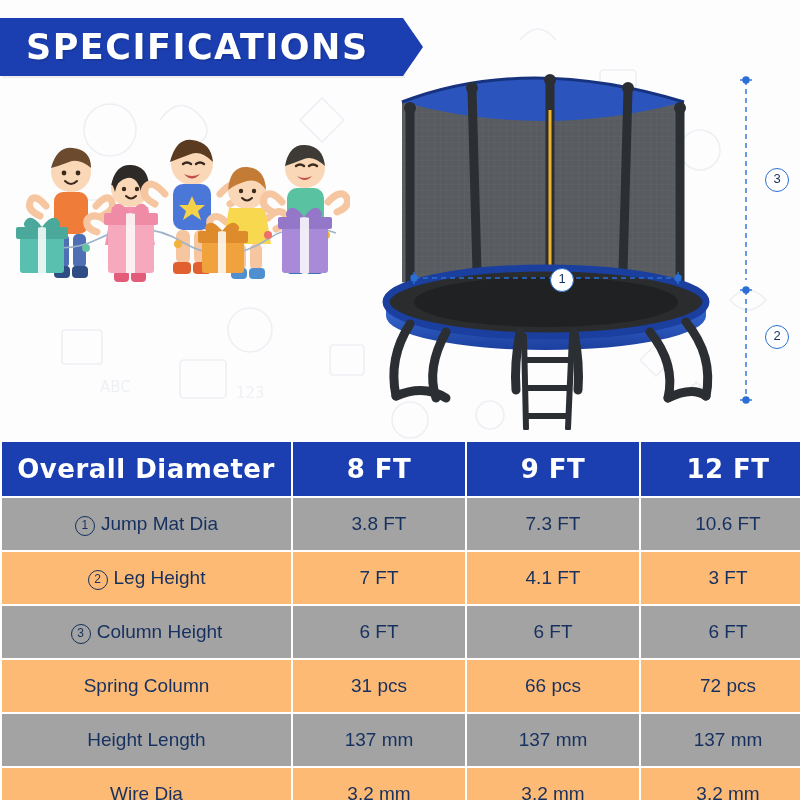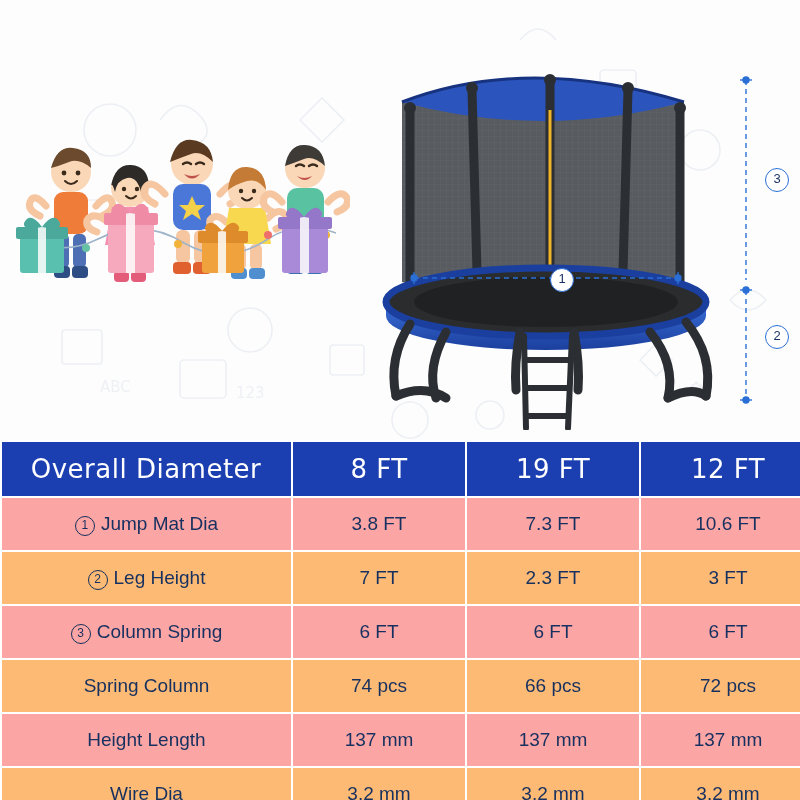--- a/index.html
+++ b/index.html
@@ -107,32 +107,32 @@
     text-align: center;
     font-size: 19px;
     color: #16305f;
     font-family: "Liberation Sans", sans-serif;
   }
   .spec-table thead th {
     background: #1b3fb0;
     color: #ffffff;
     height: 52px;
     font-size: 26px;
-    font-weight: normal;
+    font-weight: bold;
     font-family: "DejaVu Sans", sans-serif;
     letter-spacing: 0.5px;
   }
   .spec-table thead th.first-col {
     text-align: center;
     padding-left: 0;
   }
   .spec-table tbody tr td {
     height: 50px;
   }
-  .row-a td { background: #fca5a5; }
+  .row-a td { background: #a3a3a3; }
   .row-b td { background: #fdba74; }
   .label-cell {
     font-size: 20px;
     color: #12305c;
     text-align: center;
     font-family: "Liberation Sans", sans-serif;
   }
   .num-badge {
     display: inline-block;
     width: 18px;
@@ -188,20 +188,23 @@
         <path d="M640 360 l16 -16 l16 16 l-16 16 z"></path>
       </g>
       <g fill="#d3d9e4" font-size="15" font-family="DejaVu Sans">
         <text x="100" y="392">ABC</text>
         <text x="236" y="398">123</text>
         <text x="176" y="172">★</text>
         <text x="690" y="392">✿</text>
       </g>
     </svg>
 
+    <div class="spec-banner">
+      <span class="spec-banner-text">SPECIFICATIONS</span>
+    </div>
 
     <svg class="kids-area" viewBox="0 0 340 300" xmlns="http://www.w3.org/2000/svg">
 
       <g>
         <path d="M36 96 q-12 -14 -16 -4 q-3 8 10 14" stroke="#f6c6a0" stroke-width="7" fill="none" stroke-linecap="round"></path>
         <path d="M86 96 q12 -14 16 -4 q3 8 -10 14" stroke="#f6c6a0" stroke-width="7" fill="none" stroke-linecap="round"></path>
         <circle cx="61" cy="62" r="20" fill="#fad7b6"></circle>
         <path d="M41 58 q6 -22 22 -20 q18 2 18 20 q-12 -10 -22 -6 q-10 4 -18 6z" fill="#6b4a2e"></path>
         <circle cx="54" cy="63" r="2.4" fill="#3a2a1c"></circle>
         <circle cx="68" cy="63" r="2.4" fill="#3a2a1c"></circle>
@@ -407,52 +410,52 @@
     <div class="callout" style="left:550px; top:268px;">1</div>
     <div class="callout" style="left:765px; top:325px;">2</div>
     <div class="callout" style="left:765px; top:168px;">3</div>
   </div>
 
   <table class="spec-table">
     <thead>
       <tr>
         <th class="first-col" style="width:288px;">Overall Diameter</th>
         <th style="width:170px;">8 FT</th>
-        <th style="width:170px;">19 FT</th>
+        <th style="width:170px;">9 FT</th>
         <th style="width:172px;">12 FT</th>
       </tr>
     </thead>
     <tbody>
       <tr class="row-a">
         <td class="label-cell">
           <span class="num-badge">1</span><span>Jump Mat Dia</span>
         </td>
         <td class="val-cell">3.8 FT</td>
         <td class="val-cell">7.3 FT</td>
         <td class="val-cell">10.6 FT</td>
       </tr>
       <tr class="row-b">
         <td class="label-cell">
           <span class="num-badge">2</span><span>Leg Height</span>
         </td>
         <td class="val-cell">7 FT</td>
-        <td class="val-cell">2.3 FT</td>
+        <td class="val-cell">4.1 FT</td>
         <td class="val-cell">3 FT</td>
       </tr>
       <tr class="row-a">
         <td class="label-cell">
-          <span class="num-badge">3</span><span>Column Spring</span>
+          <span class="num-badge">3</span><span>Column Height</span>
         </td>
         <td class="val-cell">6 FT</td>
         <td class="val-cell">6 FT</td>
         <td class="val-cell">6 FT</td>
       </tr>
       <tr class="row-b">
         <td class="label-cell">Spring Column</td>
-        <td class="val-cell">74 pcs</td>
+        <td class="val-cell">31 pcs</td>
         <td class="val-cell">66 pcs</td>
         <td class="val-cell">72 pcs</td>
       </tr>
       <tr class="row-a">
         <td class="label-cell">Height Length</td>
         <td class="val-cell">137 mm</td>
         <td class="val-cell">137 mm</td>
         <td class="val-cell">137 mm</td>
       </tr>
       <tr class="row-b">

